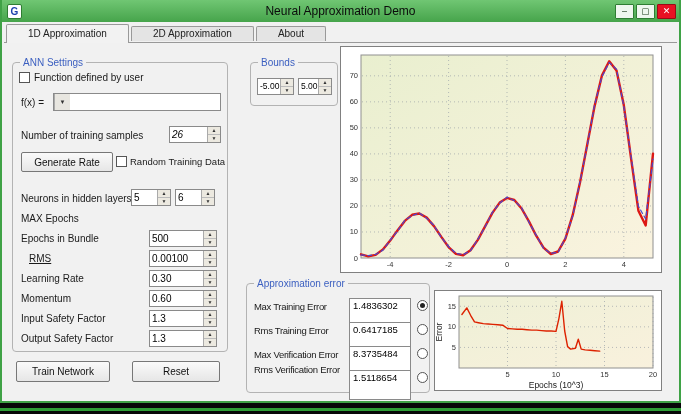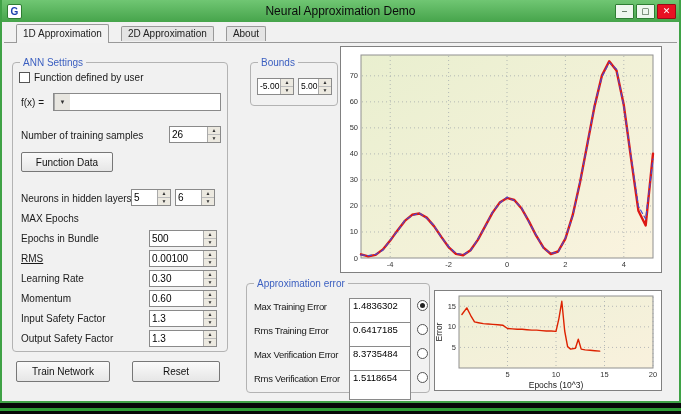--- a/index.html
+++ b/index.html
@@ -7,21 +7,21 @@
 
   .window{position:absolute;left:0;top:0;width:681px;height:403px;background:#f1f1f1;border:2px solid #3fa246;border-top:none;box-sizing:border-box;}
   .titlebar{position:relative;height:22px;background:linear-gradient(#70c673,#46a44b);display:flex;align-items:center;}
   .title{position:absolute;left:0;right:0;text-align:center;font-size:12px;color:#0b0b0b;}
   .app-icon{margin-left:5px;width:15px;height:15px;background:#fff;border:1px solid #2e7d32;border-radius:2px;font-size:10px;font-weight:bold;color:#1b3faa;display:flex;align-items:center;justify-content:center;z-index:2;box-sizing:border-box;}
   .win-buttons{margin-left:auto;display:flex;gap:2px;margin-right:3px;z-index:2;}
   .win-btn{width:19px;height:15px;background:#eef7ee;border:1px solid #2e7d32;color:#143314;font-size:9px;line-height:13px;text-align:center;border-radius:1px;box-sizing:border-box;}
   .win-btn.close{background:#e81123;border-color:#9b0a16;color:#fff;}
 
   .tabstrip{position:absolute;left:2px;top:24px;height:19px;z-index:4;}
-  .tab{position:relative;float:left;margin-left:12px;top:2px;height:15px;padding:1px 6px 0;font-size:10px;color:#222;background:#e4e4e4;border:1px solid #999;border-bottom:none;border-radius:2px 2px 0 0;box-sizing:border-box;}
+  .tab{position:relative;float:left;margin-left:2px;top:2px;height:15px;padding:1px 21px 0;font-size:10px;color:#222;background:#e4e4e4;border:1px solid #999;border-bottom:none;border-radius:2px 2px 0 0;box-sizing:border-box;}
   .tab.active{top:0;height:19px;padding-top:3px;background:#f2f2f2;z-index:5;}
   .tabpage{position:absolute;left:2px;right:2px;top:42px;bottom:2px;border-top:1px solid #999;background:#f1f1f1;}
 
   .group{position:absolute;border:1px solid #b3b3b3;border-radius:4px;box-sizing:border-box;z-index:3;}
   .glabel{position:absolute;top:-7px;left:7px;font-size:10px;line-height:13px;color:#3b5fc0;background:#f1f1f1;padding:0 3px;white-space:nowrap;}
   .lbl{position:absolute;font-size:10px;color:#1a1a1a;white-space:nowrap;}
 
   .checkbox{position:absolute;display:flex;align-items:flex-end;gap:4px;font-size:10px;color:#1a1a1a;white-space:nowrap;}
   .cb-box{width:11px;height:11px;background:#fff;border:1px solid #555;box-sizing:border-box;flex:0 0 auto;}
 
@@ -80,29 +80,33 @@
     <span class="cb-box"></span>
     <span>Function defined by user</span>
   </div>
 
   <span class="lbl" style="left:8px;top:34px;">f(x) =</span>
   <div class="combo" style="left:40px;top:30px;width:168px;">
     <span class="arrow">▼</span>
   </div>
 
   <span class="lbl" style="left:8px;top:67px;">Number of training samples</span>
-  <div class="spin" style="left:156px;top:63px;width:52px;">
+  <div class="spin" style="left:156px;top:63px;width:52px;font-style:italic;">
     <span class="val">26</span>
     <span class="btns">
         <span>▲</span>
         <span>▼</span>
       </span>
   </div>
 
-  <div class="btn" style="left:8px;top:89px;width:92px;height:20px;">Function Data</div>
+  <div class="btn" style="left:8px;top:89px;width:92px;height:20px;">Generate Rate</div>
+  <div class="checkbox" style="left:103px;top:93px;font-size:9.5px;gap:3px;">
+    <span class="cb-box"></span>
+    <span>Random Training Data</span>
+  </div>
 
   <span class="lbl" style="left:8px;top:130px;font-size:10px;">Neurons in hidden layers</span>
   <div class="spin" style="left:118px;top:126px;width:40px;">
     <span class="val">5</span>
     <span class="btns">
         <span>▲</span>
         <span>▼</span>
       </span>
   </div>
   <div class="spin" style="left:162px;top:126px;width:40px;">
@@ -117,21 +121,21 @@
 
   <span class="lbl" style="left:8px;top:170px;">Epochs in Bundle</span>
   <div class="spin" style="left:136px;top:167px;width:68px;">
     <span class="val">500</span>
     <span class="btns">
         <span>▲</span>
         <span>▼</span>
       </span>
   </div>
 
-  <span class="lbl" style="left:8px;top:190px;text-decoration:underline;">RMS</span>
+  <span class="lbl" style="left:16px;top:190px;text-decoration:underline;">RMS</span>
   <div class="spin" style="left:136px;top:187px;width:68px;">
     <span class="val">0.00100</span>
     <span class="btns">
         <span>▲</span>
         <span>▼</span>
       </span>
   </div>
 
   <span class="lbl" style="left:8px;top:210px;">Learning Rate</span>
   <div class="spin" style="left:136px;top:207px;width:68px;">
@@ -238,21 +242,21 @@
   <span class="radio on" style="left:170px;top:16px;"></span>
 
   <span class="lbl" style="left:7px;top:41px;font-size:9.5px;letter-spacing:-0.3px;">Rms Training Error</span>
   <div class="edit" style="left:102px;top:38px;width:62px;">0.6417185</div>
   <span class="radio" style="left:170px;top:40px;"></span>
 
   <span class="lbl" style="left:7px;top:65px;font-size:9.5px;letter-spacing:-0.3px;">Max Verification Error</span>
   <div class="edit" style="left:102px;top:62px;width:62px;">8.3735484</div>
   <span class="radio" style="left:170px;top:64px;"></span>
 
-  <span class="lbl" style="left:7px;top:89px;font-size:9.5px;letter-spacing:-0.3px;">Rms Verification Error</span>
+  <span class="lbl" style="left:7px;top:80px;font-size:9.5px;letter-spacing:-0.3px;">Rms Verification Error</span>
   <div class="edit" style="left:102px;top:86px;width:62px;">1.5118654</div>
   <span class="radio" style="left:170px;top:88px;"></span>
 </div>
 
 <div class="chart-frame" style="left:434px;top:290px;width:228px;height:101px;">
   <svg width="226" height="99">
     <defs>
       <linearGradient id="grad1" x1="0" y1="0" x2="1" y2="1">
         <stop offset="0" stop-color="#eef0d6"></stop>
           <stop offset="1" stop-color="#f9f1dd"></stop>

